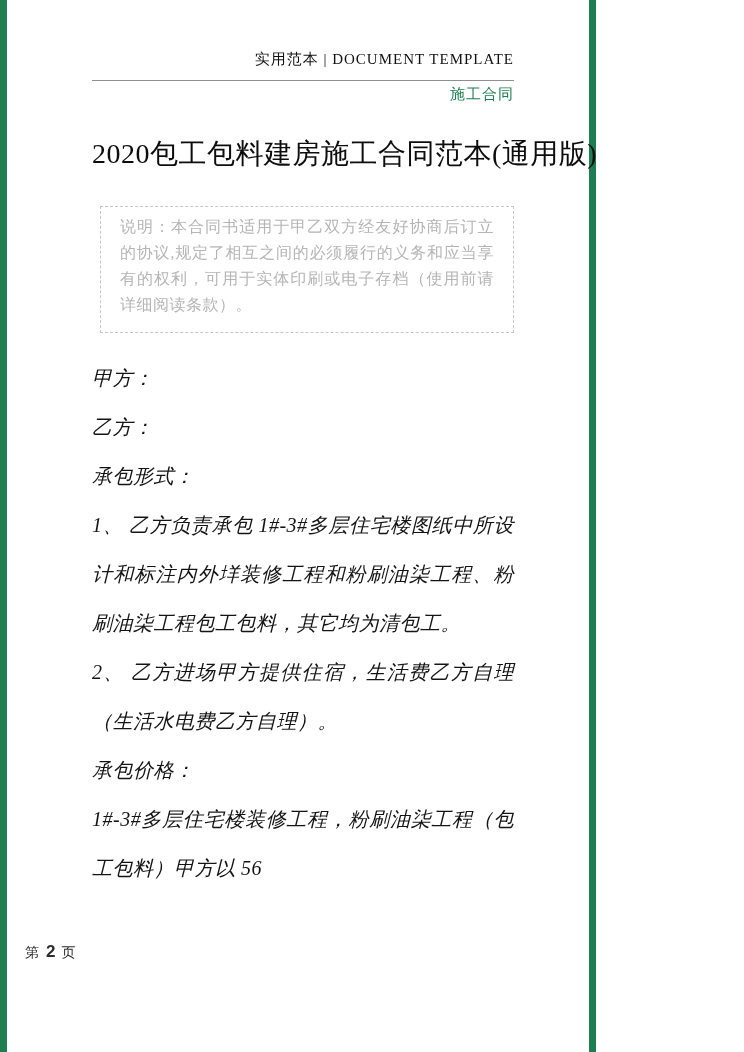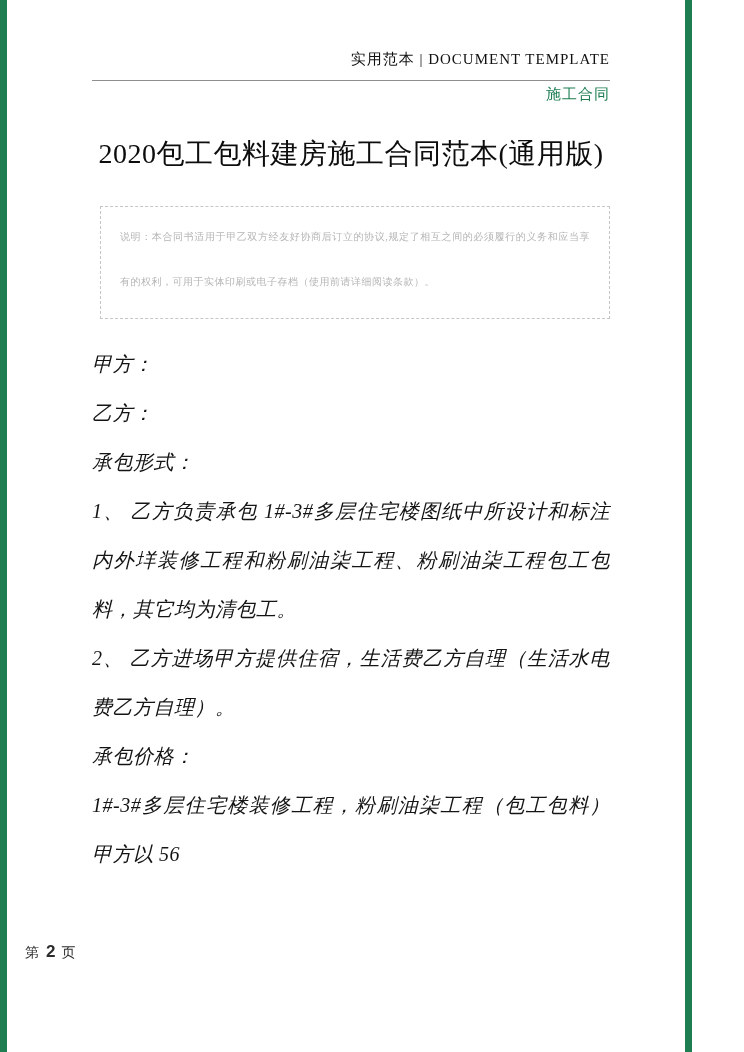--- a/index.html
+++ b/index.html
@@ -3,21 +3,21 @@
 <meta charset="utf-8">
 <style>
   html, body { margin:0; padding:0; }
   body {
     width:744px; height:1052px;
     background:#ffffff;
     font-family:"Liberation Serif","DejaVu Serif",serif;
     color:#141414;
     overflow:hidden;
   }
-  .page { position:relative; width:692px; height:1052px; background:#fff; }
+  .page { position:relative; width:596px; height:1052px; background:#fff; }
 
   .accent-bar {
     position:absolute; top:0; bottom:0; width:7px;
     background:#1e7e52;
   }
   .accent-bar.left  { left:0; }
   .accent-bar.right { right:0; }
 
   .content {
     position:absolute; left:92px; right:82px; top:0;
@@ -53,22 +53,22 @@
     color:#0d0d0d;
     white-space:nowrap;
   }
 
   .notice-box {
     margin-top:33px;
     margin-left:8px;
     border:1px dashed #c6c6c6;
     padding:7px 19px 14px 19px;
     color:#b5b5b5;
-    font-size:10px;
-    line-height:45px;
+    font-size:16px;
+    line-height:26px;
     text-align:justify;
     letter-spacing:0.5px;
   }
 
   .body-text { margin-top:21px;font-style:italic; }
   .body-text p {
     margin:0;
     font-size:20px;
     line-height:49px;
     text-align:justify;

